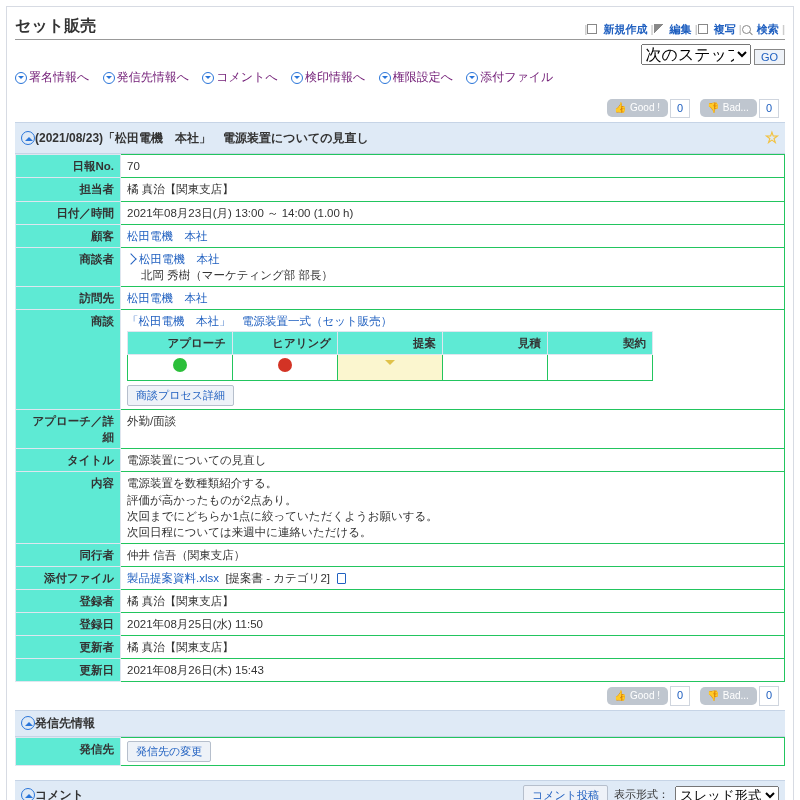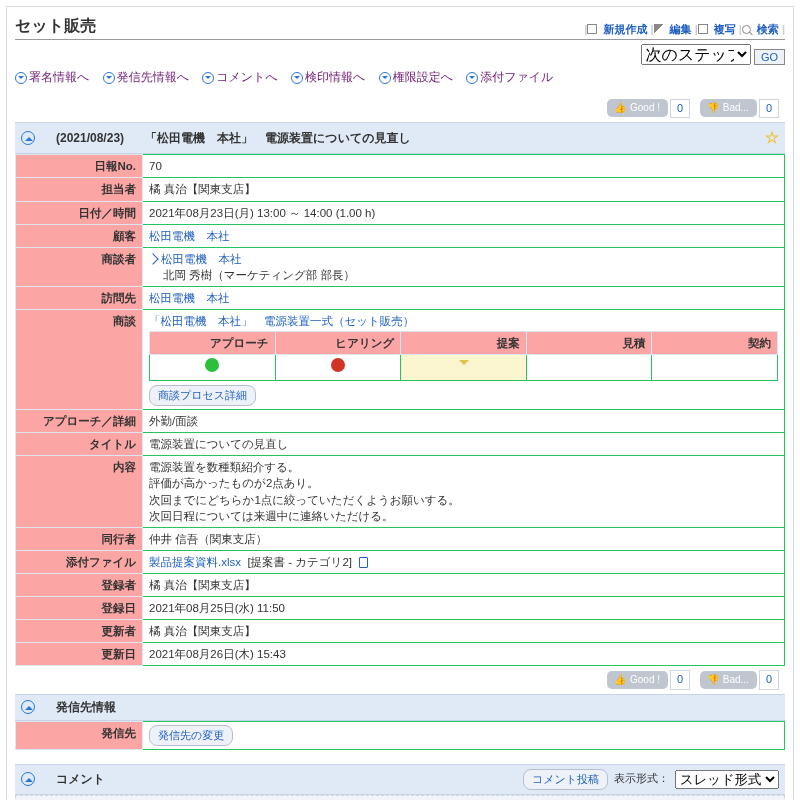--- a/index.html
+++ b/index.html
@@ -11,37 +11,37 @@
   .step-row{text-align:right;margin:4px 0}
   .step-row select{font-size:16px;width:110px}
   .step-row button{font-size:11px;padding:1px 6px;border:1px solid #888;background:#eef2f8;color:#2060c0;vertical-align:middle}
   .local-nav{font-size:12px;margin:4px 0 10px 0;color:#2060c0}
   .local-nav a{color:#701a75;text-decoration:none;margin-right:10px;display:inline-flex;align-items:center;gap:2px}
   .circ-down{display:inline-block;width:12px;height:12px;border:1.5px solid #2975d9;border-radius:50%;position:relative}
   .circ-down::after{content:"";position:absolute;left:2px;top:3px;border:3px solid transparent;border-top-color:#2975d9}
   .rate-bar{text-align:right;margin:4px 0}
   .rate-btn{display:inline-block;font-size:10px;background:#bfc6cf;color:#fff;padding:2px 8px;border-radius:5px;vertical-align:middle}
   .rate-ct{display:inline-block;border:1px solid #cfd5de;padding:1px 6px;font-size:11px;margin:0 6px 0 2px;vertical-align:middle;color:#2060c0}
-  .sec-hd{background:#dfeaf6;border-top:1px solid #c6d4e6;border-bottom:1px solid #c6d4e6;padding:4px 6px;display:flex;align-items:center;gap:21px;font-weight:bold}
+  .sec-hd{background:#dfeaf6;border-top:1px solid #c6d4e6;border-bottom:1px solid #c6d4e6;padding:4px 6px;display:flex;align-items:center;gap:0;font-weight:bold}
   .sec-hd .star{margin-left:auto;color:#f3c23e;font-size:16px}
   .circ-toggle{display:inline-block;width:14px;height:14px;border:1.5px solid #2975d9;border-radius:50%;position:relative}
   .circ-toggle::after{content:"";position:absolute;left:3px;top:3px;border:4px solid transparent;border-bottom-color:#2975d9;transform:translateY(-2px)}
   table.detail{width:100%;border-collapse:collapse}
-  table.detail th{width:127px;text-align:right;background:#fca5a5;border:1px solid #dfe6ef;padding:3px 6px;font-weight:bold;vertical-align:top;font-size:11.5px}
+  table.detail th{width:105px;text-align:right;background:#5eead4;border:1px solid #dfe6ef;padding:3px 6px;font-weight:bold;vertical-align:top;font-size:11.5px}
   table.detail td{border:1px solid #22c55e;padding:3px 6px;font-size:11.5px;vertical-align:top}
   a.lk{color:#2060c0;text-decoration:none}
   .proc-wrap{margin-top:2px}
   .proc{border-collapse:collapse;margin-bottom:4px}
   .proc th{border:1px solid #cfd5de;background:#f1f5fa;padding:3px 14px;font-weight:normal;font-size:11px;text-align:center}
   .proc td{border:1px solid #cfd5de;padding:2px 14px;text-align:center;height:26px}
   .dot{display:inline-block;width:14px;height:14px;border-radius:50%}
   .g{background:#2bbf3a}.r{background:#d33325}
   .proc td.hl{background:#fbf6cf}
   .arrow-dn{display:inline-block;width:0;height:0;border:5px solid transparent;border-top-color:#e0c24a}
-  .btn-s{font-size:11px;border:1px solid #b6bfcc;background:#eef2f8;padding:2px 8px;color:#2060c0;border-radius:8px}
+  .btn-s{font-size:11px;border:1px solid #b6bfcc;background:#eef2f8;padding:2px 8px;color:#2060c0;border-radius:2px}
   .sec-gap{height:14px}
   .comment-hd-row{display:flex;align-items:center}
   .comment-tools{margin-left:auto;font-weight:normal;font-size:11px;display:flex;align-items:center;gap:6px}
   .comment-meta{background:#f1f5fa;border:1px dashed #cfd5de;border-bottom:none;padding:4px 6px;color:#2060c0;display:flex}
   .comment-meta .acts{margin-left:auto}
   .ico-sq{display:inline-block;width:10px;height:10px;border:1px solid #888;margin-right:2px;vertical-align:-1px}
   .ico-pen{display:inline-block;width:10px;height:10px;background:linear-gradient(135deg,#888 45%,transparent 46%);margin-right:2px;vertical-align:-1px}
   .ico-mag{display:inline-block;width:9px;height:9px;border:1px solid #888;border-radius:50%;position:relative;margin-right:2px;vertical-align:-1px}
   .ico-mag::after{content:"";position:absolute;width:4px;height:1px;background:#888;right:-3px;bottom:-1px;transform:rotate(45deg)}
   .ico-doc{display:inline-block;width:9px;height:11px;border:1px solid #2060c0;border-radius:1px;position:relative;margin-left:4px;vertical-align:-2px}

